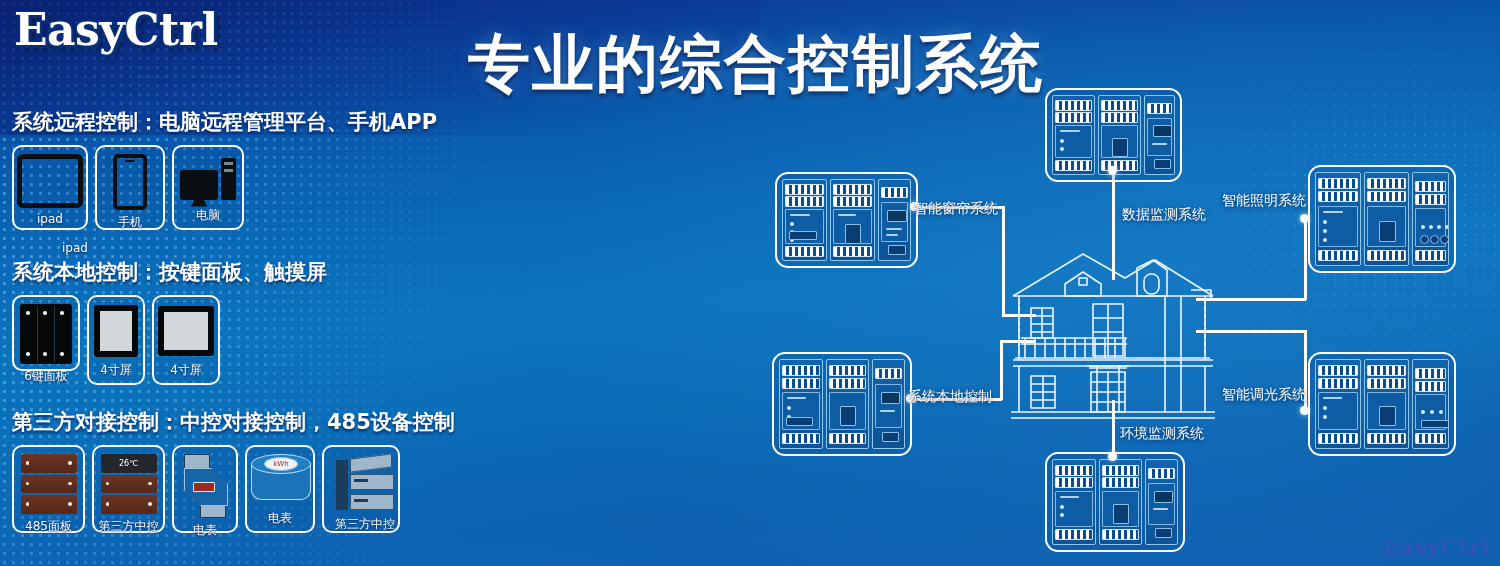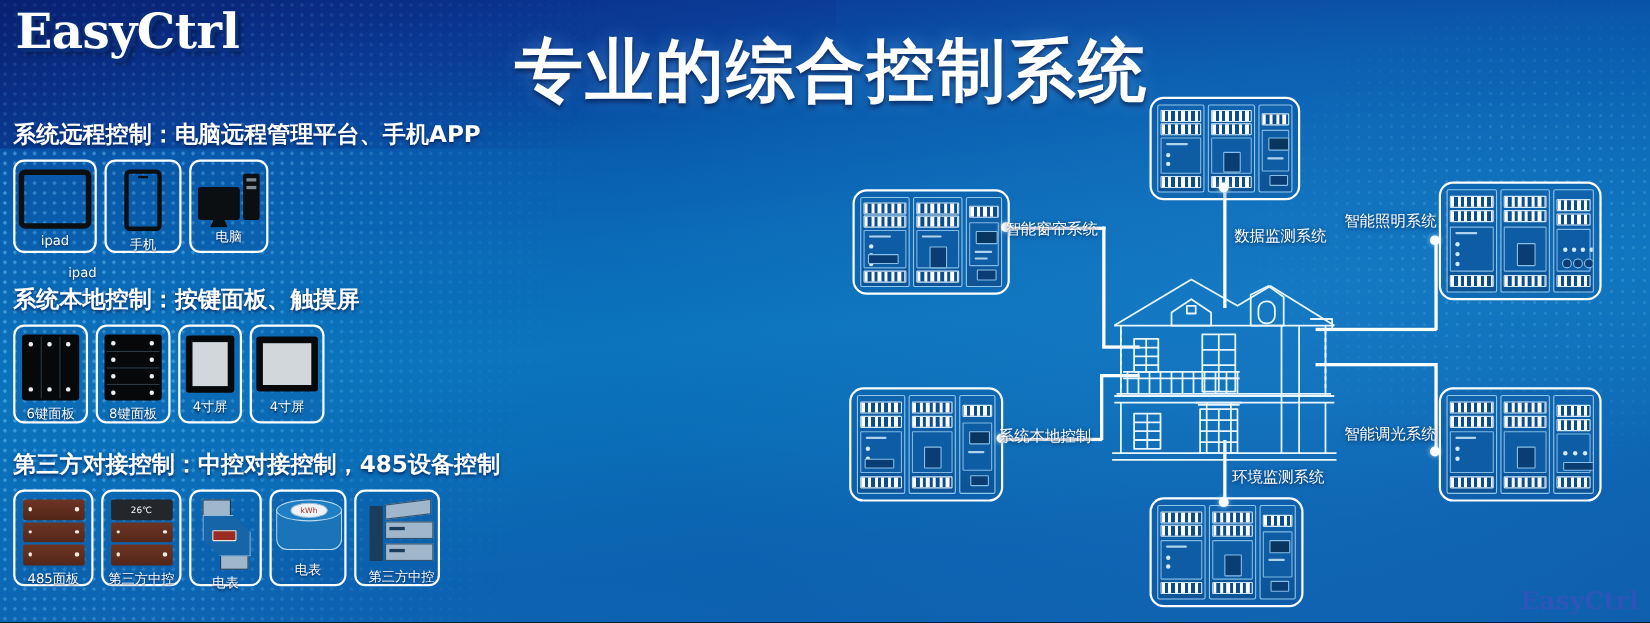--- a/index.html
+++ b/index.html
@@ -181,54 +181,36 @@
       </div>
 
     </div>
     <div style="position:absolute;left:50px;top:133px;font-size:12px;color:#fff;text-shadow:0 1px 2px rgba(0,20,60,.9);">ipad</div>
   </div>
 
   <div class="sec" style="left:12px;top:258px;">
     <div class="sec-head">系统本地控制：按键面板、触摸屏</div>
     <div class="cards">
 
-      <div class="card" style="width:68px;height:90px;">
+      <div class="card" style="width:68px;height:76px;">
         <div class="art">
           <div class="pnl" style="width:52px;height:60px;">
             <div class="ln" style="left:17px;top:2px;width:1px;height:56px;"></div>
             <div class="ln" style="left:34px;top:2px;width:1px;height:56px;"></div>
             <div class="dot" style="left:6px;top:7px;"></div>
               <div class="dot" style="left:23px;top:7px;"></div>
               <div class="dot" style="left:40px;top:7px;"></div>
             <div class="dot" style="left:6px;top:48px;"></div>
               <div class="dot" style="left:23px;top:48px;"></div>
               <div class="dot" style="left:40px;top:48px;"></div>
           </div>
         </div>
         <div class="cap">6键面板</div>
       </div>
 
-      <div class="card" style="width:68px;height:90px;">
-        <div class="art">
-          <div class="pnl" style="width:52px;height:60px;">
-            <div class="ln" style="left:2px;top:15px;width:48px;height:1px;"></div>
-            <div class="ln" style="left:2px;top:30px;width:48px;height:1px;"></div>
-            <div class="ln" style="left:2px;top:45px;width:48px;height:1px;"></div>
-            <div class="dot" style="left:6px;top:6px;"></div>
-              <div class="dot" style="left:41px;top:6px;"></div>
-            <div class="dot" style="left:6px;top:21px;"></div>
-              <div class="dot" style="left:41px;top:21px;"></div>
-            <div class="dot" style="left:6px;top:36px;"></div>
-              <div class="dot" style="left:41px;top:36px;"></div>
-            <div class="dot" style="left:6px;top:51px;"></div>
-              <div class="dot" style="left:41px;top:51px;"></div>
-          </div>
-        </div>
-        <div class="cap">8键面板</div>
-      </div>
 
       <div class="card" style="width:58px;height:90px;">
         <div class="art">
           <div class="g-screen" style="width:44px;height:52px;">
               <i style="width:32px;height:40px;"></i>
             </div>
         </div>
         <div class="cap">4寸屏</div>
       </div>
 

